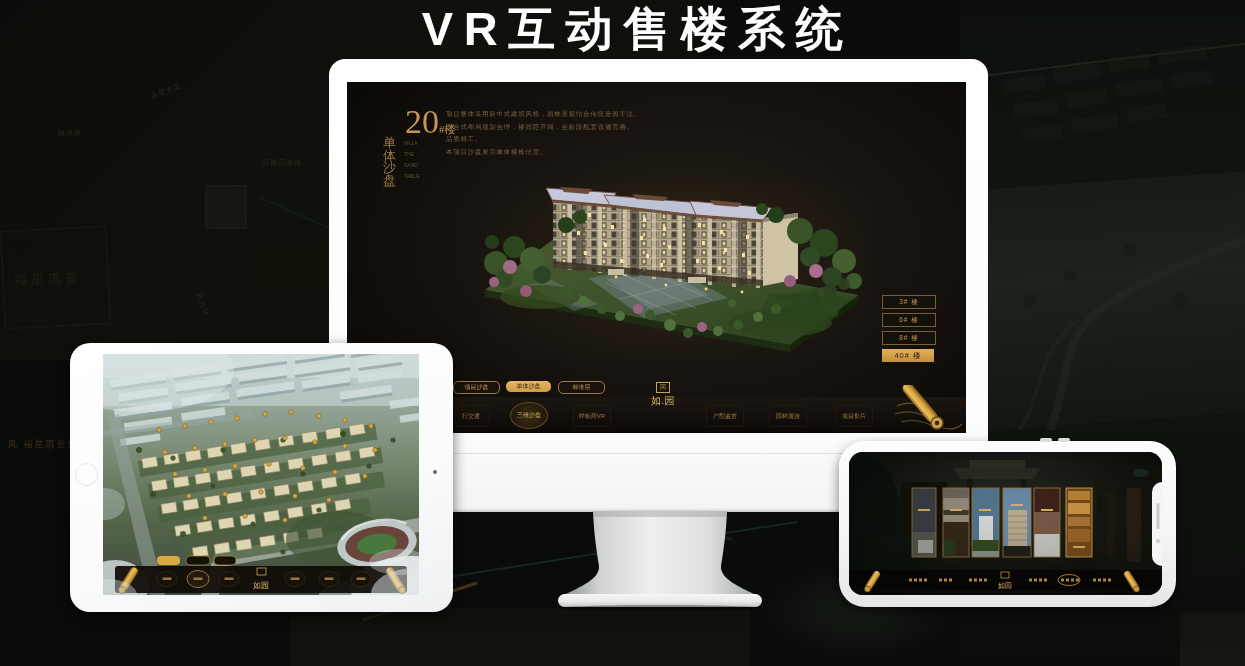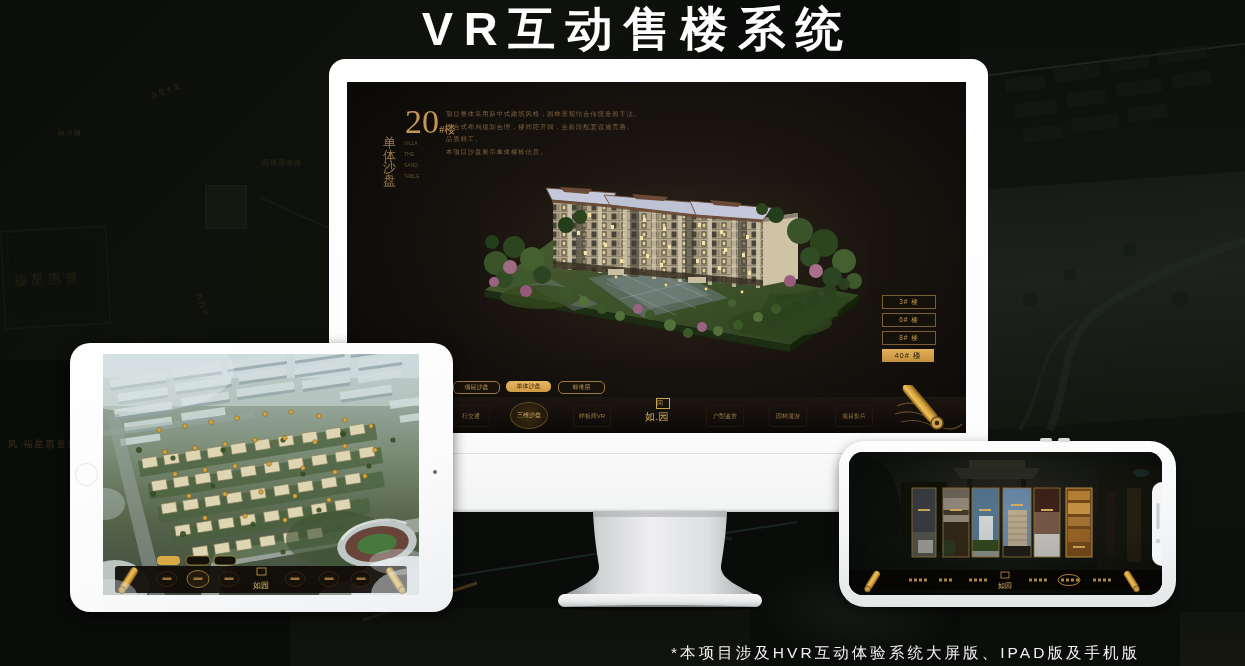--- a/index.html
+++ b/index.html
@@ -329,21 +329,21 @@
     <div class="abs" style="left:211px;top:299px;width:45px;height:11px;border:1px solid #9a7a45;border-radius:5px;background:#17120b;color:#c79a55;font-size:6px;text-align:center;line-height:11px;">标准层</div>
 
     <div class="abs" style="left:0;top:315px;width:619px;height:36px;background:linear-gradient(180deg,#1c1611,#0c0907);"></div>
 
     <div class="abs" style="left:105px;top:323px;width:36px;height:20px;border:1px solid #20180d;border-radius:3px;transform:skewX(-4deg);color:#9a7a45;font-size:6px;text-align:center;line-height:20px;">行交通</div>
 
     <div class="abs" style="left:163px;top:320px;width:36px;height:25px;border-radius:50%;background:radial-gradient(circle,#3a2c15 0%,#241a0c 70%);border:1px solid #5d4820;color:#d8ad61;font-size:6px;text-align:center;line-height:25px;">三维沙盘</div>
 
     <div class="abs" style="left:226px;top:323px;width:36px;height:20px;border:1px solid #20180d;border-radius:3px;color:#9a7a45;font-size:6px;text-align:center;line-height:20px;">样板间VR</div>
 
-    <div class="abs" style="left:298px;top:316px;width:36px;height:30px;">
+    <div class="abs" style="left:298px;top:300px;width:36px;height:30px;text-align:center;">
       <div style="margin:0 auto;width:12px;height:9px;border:1px solid #c9a455;color:#c9a455;font-size:6px;line-height:9px;">回</div>
       <div style="color:#d8b264;font-family:'Liberation Serif',serif;font-size:10px;letter-spacing:0.5px;margin-top:1px;">如.园</div>
     </div>
 
     <div class="abs" style="left:359px;top:323px;width:36px;height:20px;border:1px solid #20180d;border-radius:3px;color:#9a7a45;font-size:6px;text-align:center;line-height:20px;">户型鉴赏</div>
 
     <div class="abs" style="left:422px;top:323px;width:36px;height:20px;border:1px solid #20180d;border-radius:3px;color:#9a7a45;font-size:6px;text-align:center;line-height:20px;">园林漫游</div>
 
     <div class="abs" style="left:488px;top:323px;width:36px;height:20px;border:1px solid #20180d;border-radius:3px;color:#9a7a45;font-size:6px;text-align:center;line-height:20px;">项目影片</div>
 
@@ -773,15 +773,14 @@
       <text x="149" y="136" font-size="7" fill="#d8b264" font-family="Liberation Serif,serif">如园</text>
 
       <ellipse cx="220" cy="128" rx="11" ry="5.5" fill="none" stroke="#cf9f40" stroke-width="0.8"></ellipse>
 
       <rect x="303" y="30" width="20" height="84" rx="10" fill="#f4f5f6"></rect>
       <rect x="307.5" y="51" width="3" height="26" rx="1.5" fill="#c6c8ca"></rect>
       <circle cx="309" cy="89" r="2.2" fill="#cdced0"></circle>
     </svg>
   </div>
 
-  <div class="abs" style="left:671px;top:643px;width:575px;color:#f2f2f2;font-size:15.5px;letter-spacing:3.05px;">*本项目涉及HVR互动体验系统大屏版、IPAD版及手机版</div>
 
 </div>
 
 </body></html>

